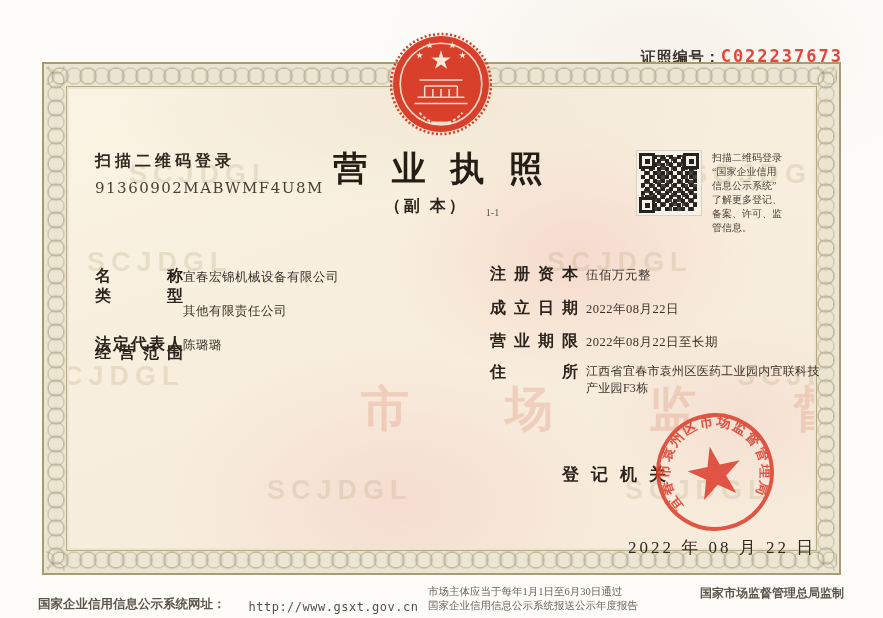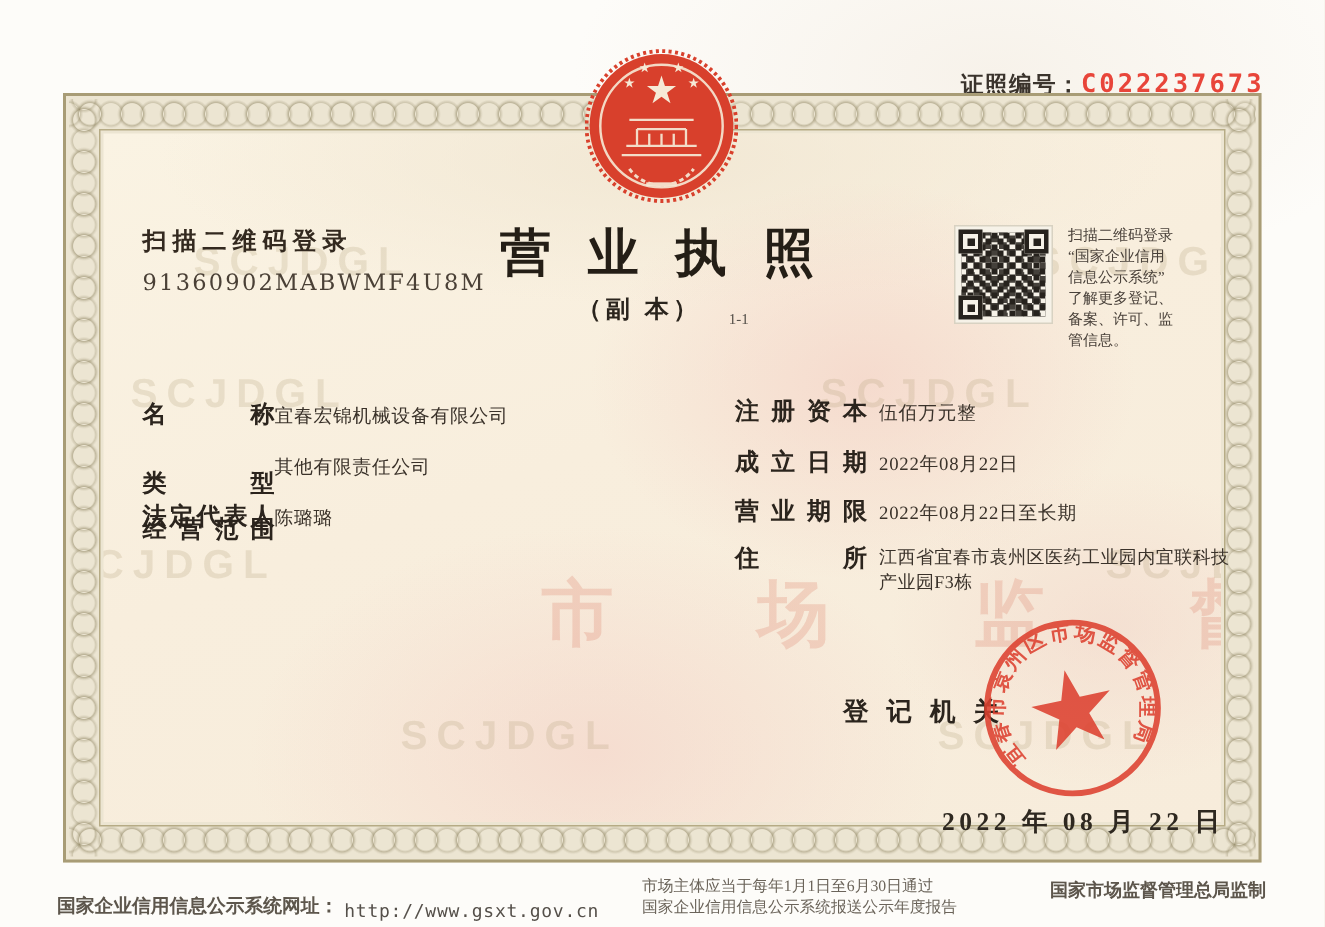--- a/index.html
+++ b/index.html
@@ -75,28 +75,28 @@
     text-align:justify; text-align-last:justify; z-index:3; }
   .f-value { position:absolute; font-size:12.5px; color:#3a322a; z-index:3; letter-spacing:.5px; }
   .lw { width:88px; }
 
   .scope-value { width:264px; font-size:10.8px; line-height:17px; letter-spacing:.3px; text-align:justify; }
   .addr-value  { width:234px; font-size:12px; line-height:17px; letter-spacing:.3px; }
 
   
   .authority { position:absolute; left:562px; top:463px; font-size:17px; font-weight:bold;
     letter-spacing:12px; color:#2b241d; z-index:4; white-space:nowrap; }
-  .reg-date { position:absolute; left:628px; top:536px; font-size:17px; font-weight:bold;
+  .reg-date { position:absolute; left:628px; top:536px; font-size:17px; font-weight:normal;
     letter-spacing:3px; color:#2e2judge820; color:#2e2820; z-index:4; white-space:nowrap; }
   .seal { position:absolute; left:637px; top:394px; width:156px; height:156px; z-index:5; opacity:.88; }
 
   
   .footer-left { position:absolute; left:38px; top:596px; font-size:12.5px; color:#5d564c; font-weight:bold; white-space:nowrap; }
   .footer-left .url { font-family:"DejaVu Sans Mono", monospace; font-weight:normal; font-size:12px;
-    color:#55504a; position:relative; top:3px; margin-left:4px; letter-spacing:.5px; }
+    color:#55504a; position:relative; top:3px; margin-left:23px; letter-spacing:.5px; }
   .footer-mid { position:absolute; left:428px; top:585px; font-size:10.5px; line-height:13.5px; color:#6b645a; }
   .footer-right { position:absolute; left:700px; top:585px; font-size:12px; color:#5d564c; font-weight:bold; white-space:nowrap; }
 </style>
 </head>
 <body>
 
 <div class="page">
 
   <div class="cert-no">
     <span>证照编号：</span><span class="num">C022237673</span>
@@ -169,21 +169,21 @@
       <div>信息公示系统”</div>
       <div>了解更多登记、</div>
       <div>备案、许可、监</div>
       <div>管信息。</div>
     </div>
   </div>
 
   <div class="f-label lw" style="left:95px;top:266px">名称</div>
   <div class="f-value" style="left:183px;top:269px">宜春宏锦机械设备有限公司</div>
 
-  <div class="f-label lw" style="left:95px;top:312px">类型</div>
+  <div class="f-label lw" style="left:95px;top:286px">类型</div>
   <div class="f-value" style="left:183px;top:303px">其他有限责任公司</div>
 
   <div class="f-label lw" style="left:95px;top:334px">法定代表人</div>
   <div class="f-value" style="left:183px;top:337px">陈璐璐</div>
 
   <div class="f-label lw" style="left:95px;top:343px">经营范围</div>
 
   <div class="f-label lw" style="left:490px;top:264px">注册资本</div>
   <div class="f-value" style="left:586px;top:267px">伍佰万元整</div>
 

